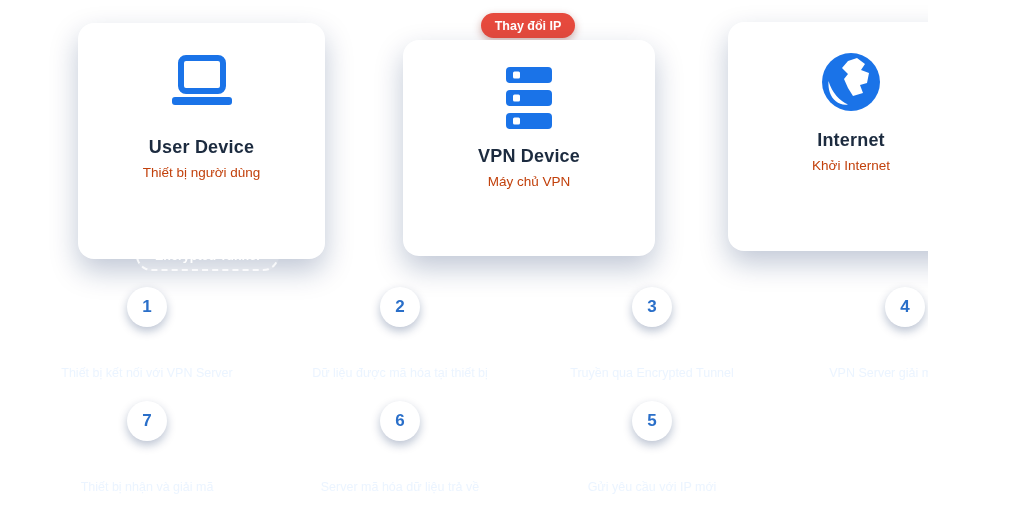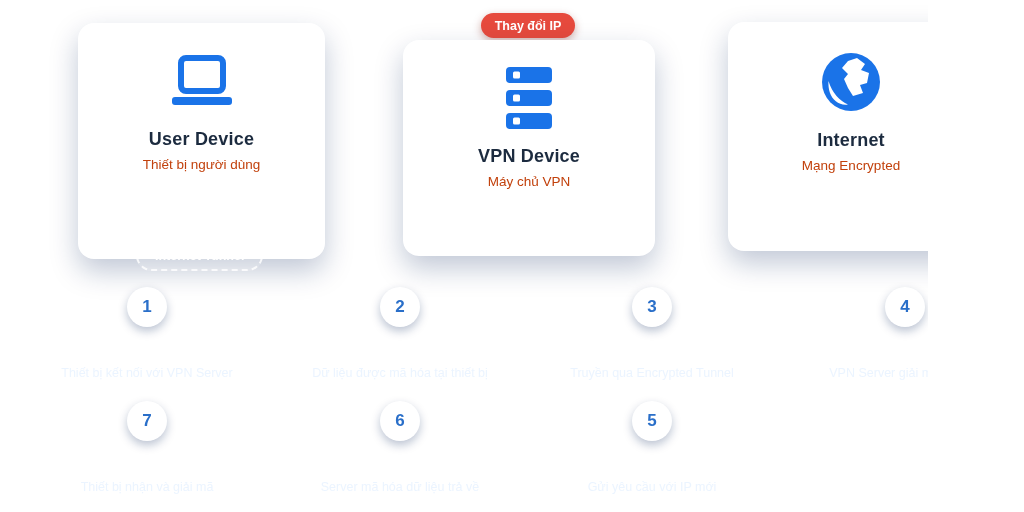--- a/index.html
+++ b/index.html
@@ -13,21 +13,21 @@
     position:absolute;background:#ffffff;border-radius:16px;
     box-shadow:0 12px 28px rgba(8,35,90,.25);
     display:flex;flex-direction:column;align-items:center;text-align:center;
   }
   .card-title{font-size:18px;font-weight:bold;color:#1c2b3f;letter-spacing:.2px;}
   .card-subtitle{font-size:13.5px;color:#c2410c;margin-top:7px;}
   .card-icon{display:block;}
   #card-user{left:78px;top:23px;width:247px;height:204px;padding-top:32px;}
   #card-vpn{left:403px;top:40px;width:252px;height:190px;padding-top:26px;}
   #card-internet{left:728px;top:22px;width:246px;height:201px;padding-top:28px;}
-  #card-user .card-title{margin-top:18px;}
+  #card-user .card-title{margin-top:26px;}
   #card-vpn .card-title{margin-top:16px;}
   #card-internet .card-title{margin-top:16px;}
   
   .badge-red{
     position:absolute;left:481px;top:13px;width:94px;height:25px;
     background:#e64a3d;border-radius:13px;color:#fff;font-size:12.5px;font-weight:bold;
     display:flex;align-items:center;justify-content:center;
     box-shadow:0 3px 8px rgba(120,20,10,.35);
   }
   .badge-tunnel{
@@ -109,24 +109,24 @@
     <div class="card-subtitle">Máy chủ VPN</div>
   </div>
 
   <div class="card" id="card-internet">
     <svg class="card-icon" width="64" height="64" viewBox="0 0 64 64">
       <circle cx="32" cy="32" r="29" fill="#1a73e8"></circle>
       <path d="M29 11 L38 8 L46 14 L42 20 L50 23 L48 33 L41 35 L44 43 L34 46 L29 38 L25 29 L29 24 L23 18 Z" fill="#ffffff"></path>
       <path d="M9.5 31 C13 43 21 51 29 54.5 C21 56 13.5 50.5 10.8 42.5 C9.7 38.8 9.2 34.5 9.5 31 Z" fill="#ffffff"></path>
     </svg>
     <div class="card-title">Internet</div>
-    <div class="card-subtitle">Mạng Encrypted</div>
+    <div class="card-subtitle">Khởi Internet</div>
   </div>
 
-  <div class="badge-tunnel">Internet Tunnel</div>
+  <div class="badge-tunnel">Encrypted Tunnel</div>
 
   <div class="step-circle" id="circle-1">1</div>
   <div class="step-circle" id="circle-2">2</div>
   <div class="step-circle" id="circle-3">3</div>
   <div class="step-circle" id="circle-4">4</div>
   <div class="step-circle" id="circle-7">7</div>
   <div class="step-circle" id="circle-6">6</div>
   <div class="step-circle" id="circle-5">5</div>
 
   <div class="step-label" id="label-1">

